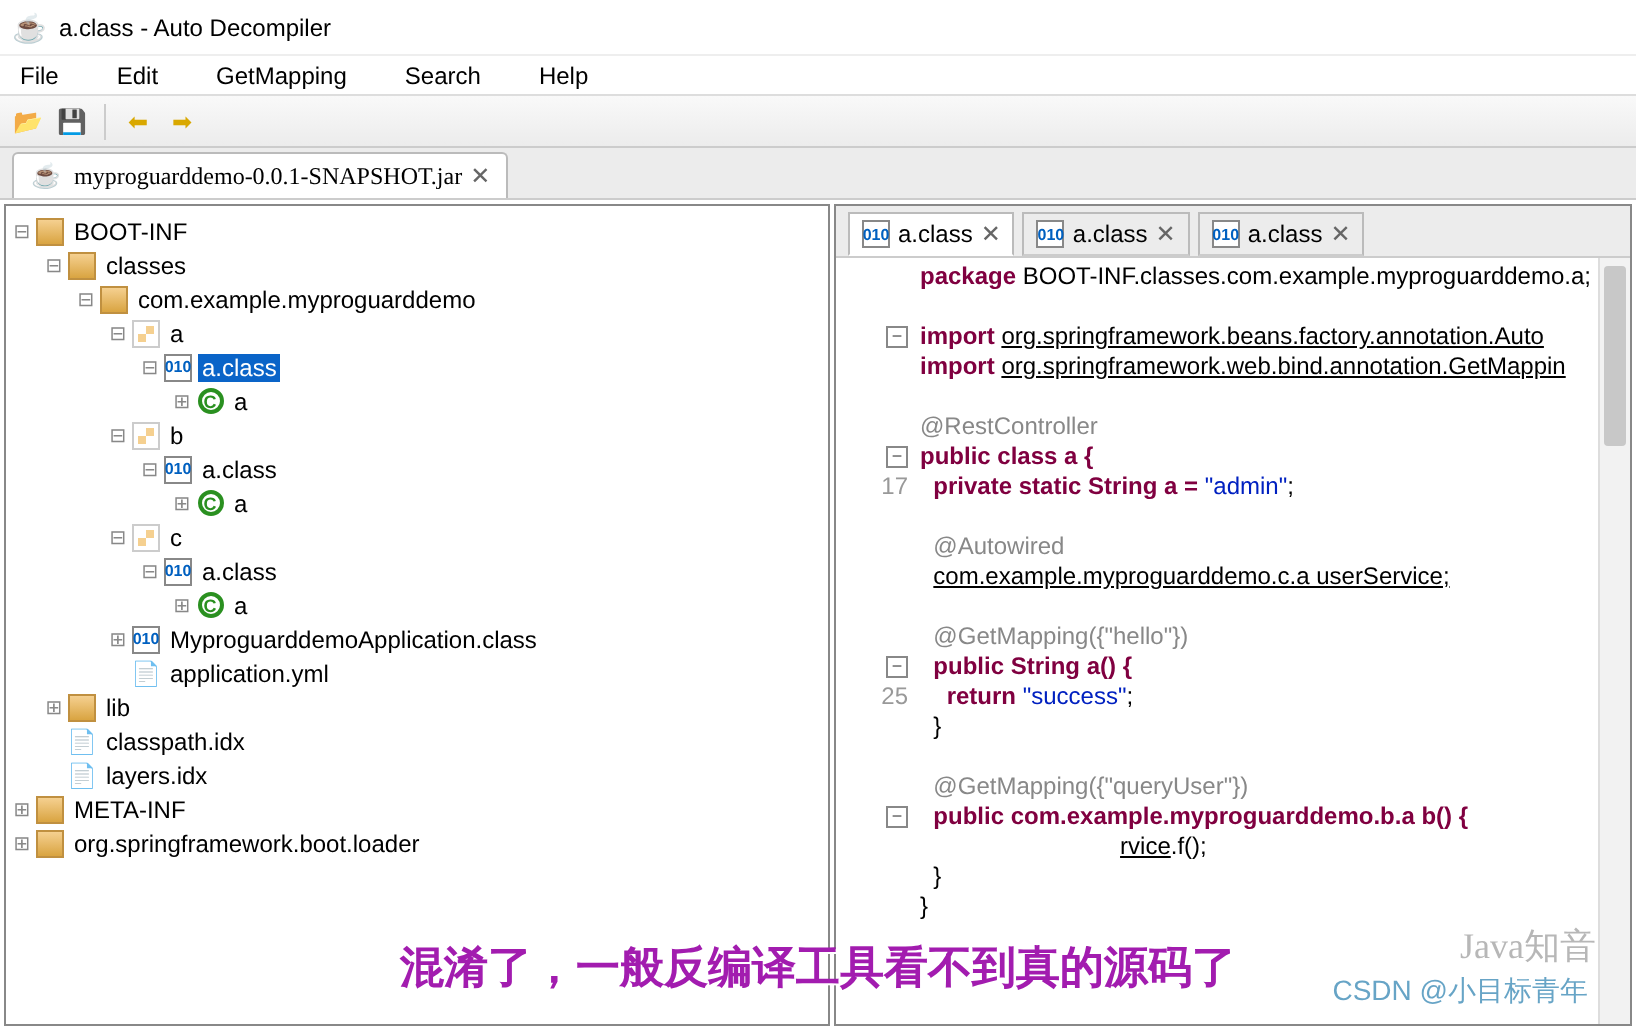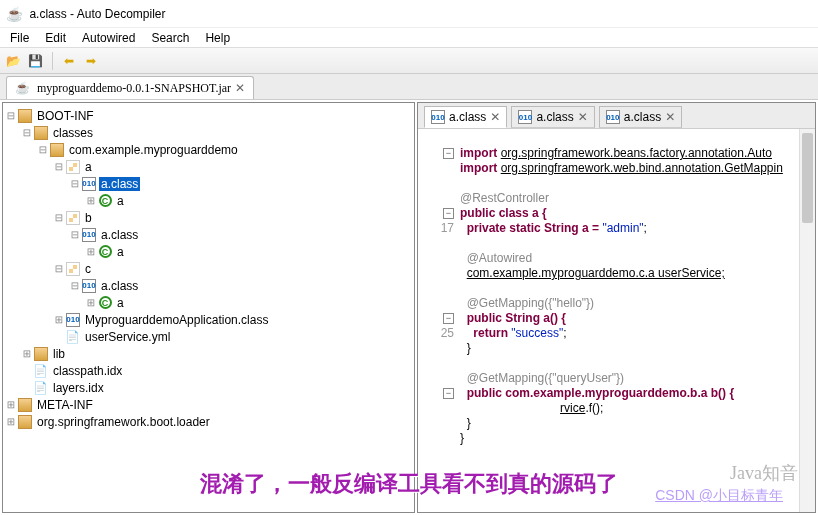--- a/index.html
+++ b/index.html
@@ -1,19 +1,19 @@
 <!DOCTYPE html>
 <html><head>
 <meta charset="utf-8">
 <style>
 * { margin: 0; padding: 0; box-sizing: border-box; font-family: "Segoe UI", Tahoma, sans-serif; font-size: 12px; }
 body { background: #fff; width: 818px; height: 515px; overflow: hidden; position: relative; }
 .title-bar { height: 28px; background: #fff; display: flex; align-items: center; padding: 0 6px; gap: 6px; border-bottom: 1px solid #eee; }
 .title-bar .app-icon { color: #d9a441; font-size: 14px; }
-.menu-bar { height: 20px; background: #fff; display: flex; align-items: center; padding: 0 4px; gap: 4px; border-bottom: 1px solid #ddd; }
+.menu-bar { height: 20px; background: #fff; display: flex; align-items: center; padding: 0 4px; gap: 17px; border-bottom: 1px solid #ddd; }
 .menu-item { padding: 2px 6px; cursor: default; }
 .toolbar { height: 26px; background: linear-gradient(#f9f9f9,#ececec); border-bottom: 1px solid #ccc; display:flex; align-items:center; padding:0 4px; gap:2px;}
 .tb-btn { width:20px; height:20px; display:flex; align-items:center; justify-content:center; border:1px solid transparent; }
 .tb-sep { width:1px; height:18px; background:#ccc; margin:0 4px; }
 .tab-row { height: 26px; background:#ececec; border-bottom:1px solid #ccc; display:flex; align-items:flex-end; padding:0 6px; }
 .tab { background:#fff; border:1px solid #bbb; border-bottom:none; padding:3px 8px; display:flex; align-items:center; gap:4px; border-radius:3px 3px 0 0; }
 .tab .close { color:#666; cursor:pointer; }
 .splitter { display:flex; height: calc(515px - 28px - 20px - 26px - 26px); }
 .left-pane { width: 413px; border:1px solid #888; margin:2px 1px 2px 2px; background:#fff; overflow:auto; padding:4px 2px; font-family: "Courier New", monospace; font-size:13px; }
 .right-pane { flex:1; border:1px solid #888; margin:2px 2px 2px 1px; background:#fff; display:flex; flex-direction:column; position:relative; }
@@ -38,36 +38,36 @@
 .cline { display:flex; }
 .gutter { width:42px; text-align:right; padding-right:6px; color:#999; display:flex; justify-content:flex-end; align-items:center; gap:2px; }
 .fold { width:11px;height:11px;border:1px solid #888;background:#fff;display:inline-flex;align-items:center;justify-content:center;font-size:9px;line-height:9px;color:#555;cursor:pointer;}
 .code { white-space:pre; }
 .kw { color:#800040; font-weight:bold; }
 .str { color:#0020c0; }
 .ann { color:#888; }
 .und { text-decoration:underline; color:#000000; }
 .overlay-text { position:absolute; bottom:16px; left:50%; transform:translateX(-50%); font-size:22px; font-weight:bold; color:#a21caf; text-shadow:1px 1px 0 #fff; font-family:"SimSun","Microsoft YaHei",sans-serif; white-space:nowrap; }
 .watermark1 { position:absolute; bottom:30px; right:20px; color:#888; font-size:18px; font-family:"SimSun",serif; opacity:.6; }
-.watermark2 { position:absolute; bottom:10px; right:35px; color:#8b5cf6; font-size:14px; opacity:.6;text-decoration:underline; }
+.watermark2 { position:absolute; bottom:10px; right:24px; color:#0369a1; font-size:14px; opacity:.6; }
 .vscroll{position:absolute;right:0;top:26px;bottom:0;width:16px;background:#f2f2f2;border-left:1px solid #ddd;}
 .vthumb{position:absolute;left:2px;right:2px;top:4px;height:90px;background:#c8c8c8;border-radius:2px;}
 </style>
 </head>
 <body>
 
 <div class="title-bar">
   <span class="app-icon">☕</span>
   <span>a.class - Auto Decompiler</span>
 </div>
 
 <div class="menu-bar">
   <span class="menu-item">File</span>
   <span class="menu-item">Edit</span>
-  <span class="menu-item">Autowired</span>
+  <span class="menu-item">GetMapping</span>
   <span class="menu-item">Search</span>
   <span class="menu-item">Help</span>
 </div>
 
 <div class="toolbar">
   <div class="tb-btn">
       <span>📂</span>
     </div>
   <div class="tb-btn">
       <span style="color:#c48a00">💾</span>
@@ -178,21 +178,21 @@
     <div class="tree-row" style="padding-left:48px">
         <span class="exp">⊞</span>
         <span class="ic">
           <span class="ic-cls"></span>
         </span>
         <span class="label">MyproguarddemoApplication.class</span>
       </div>
     <div class="tree-row" style="padding-left:48px">
         <span class="exp empty">·</span>
         <span class="ic">📄</span>
-        <span class="label">userService.yml</span>
+        <span class="label">application.yml</span>
       </div>
     <div class="tree-row" style="padding-left:16px">
         <span class="exp">⊞</span>
         <span class="ic">
           <span class="ic-pkg"></span>
         </span>
         <span class="label">lib</span>
       </div>
     <div class="tree-row" style="padding-left:16px">
         <span class="exp empty">·</span>
@@ -234,20 +234,21 @@
         </div>
       <div class="rtab inactive">
           <span class="ic-cls"></span>
           <span>a.class</span>
           <span style="color:#666">✕</span>
         </div>
     </div>
     <div class="code-area">
       <div class="cline">
           <span class="gutter"></span>
+          <span class="code"><span class="kw">package</span> <span>BOOT-INF.classes.com.example.myproguarddemo.a;</span></span>
         </div>
       <div class="cline">
           <span class="gutter"></span>
           <span class="code"> </span>
         </div>
       <div class="cline">
           <span class="gutter">
             <span class="fold">−</span>
           </span>
           <span class="code"><span class="kw">import</span> <span class="und">org.springframework.beans.factory.annotation.Auto</span></span>

